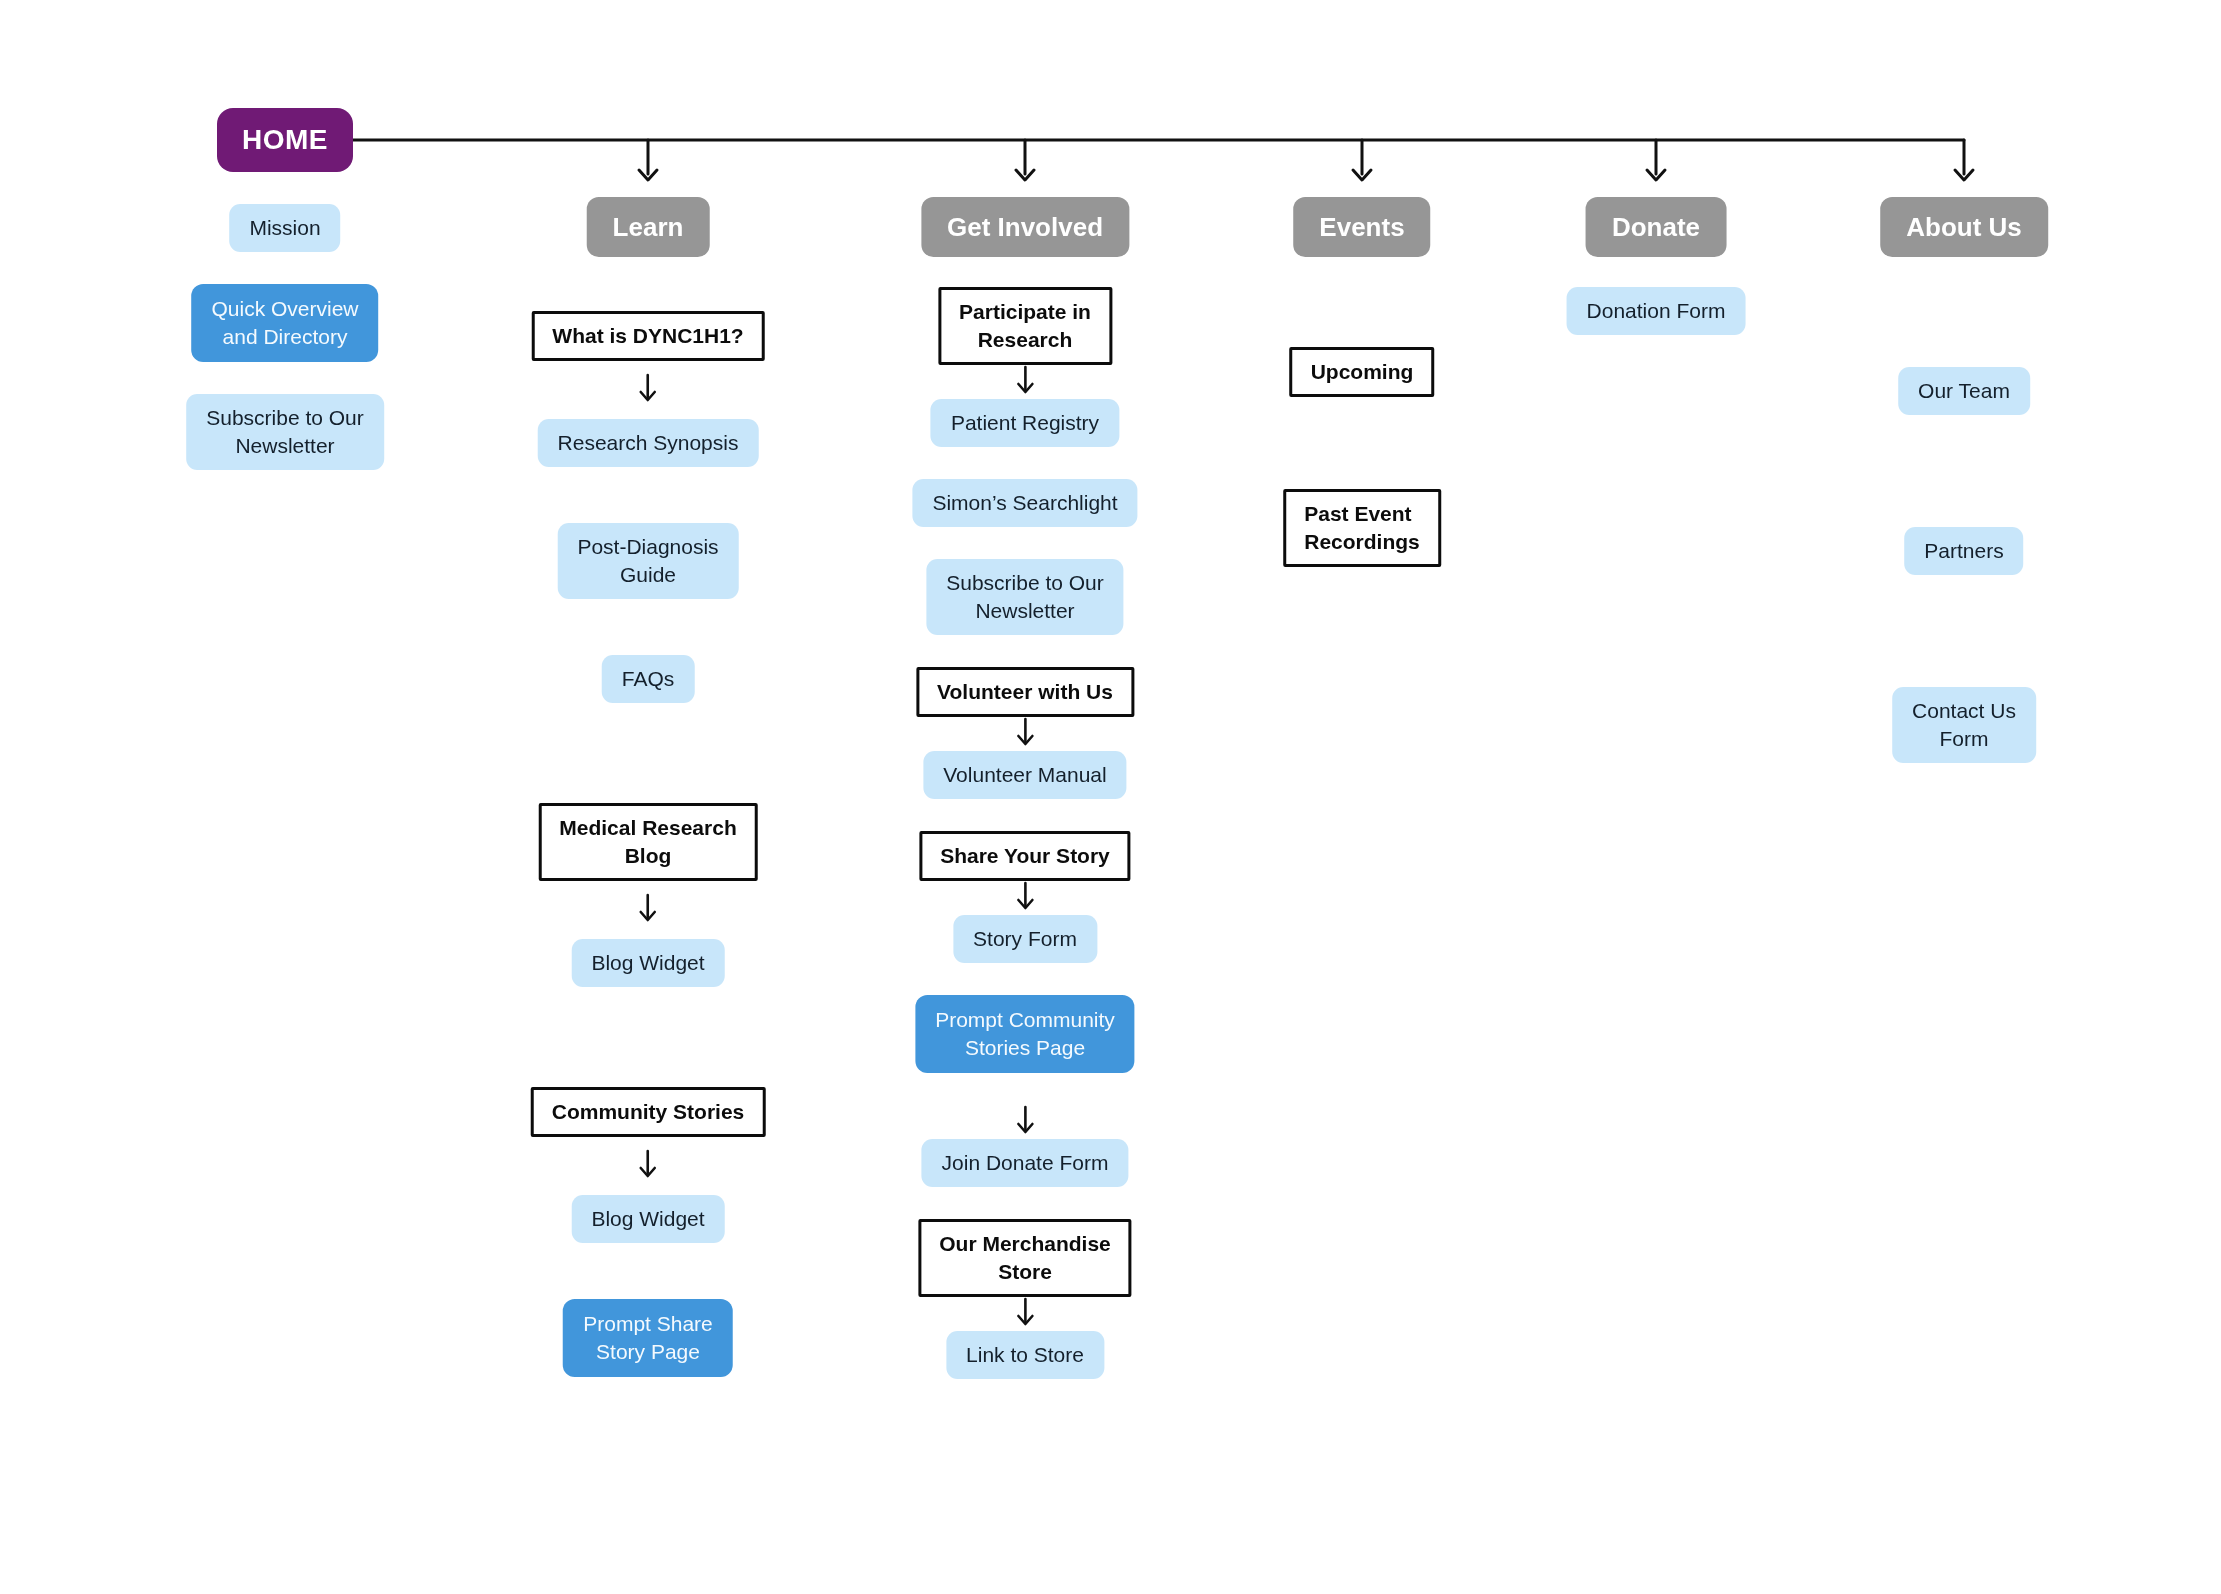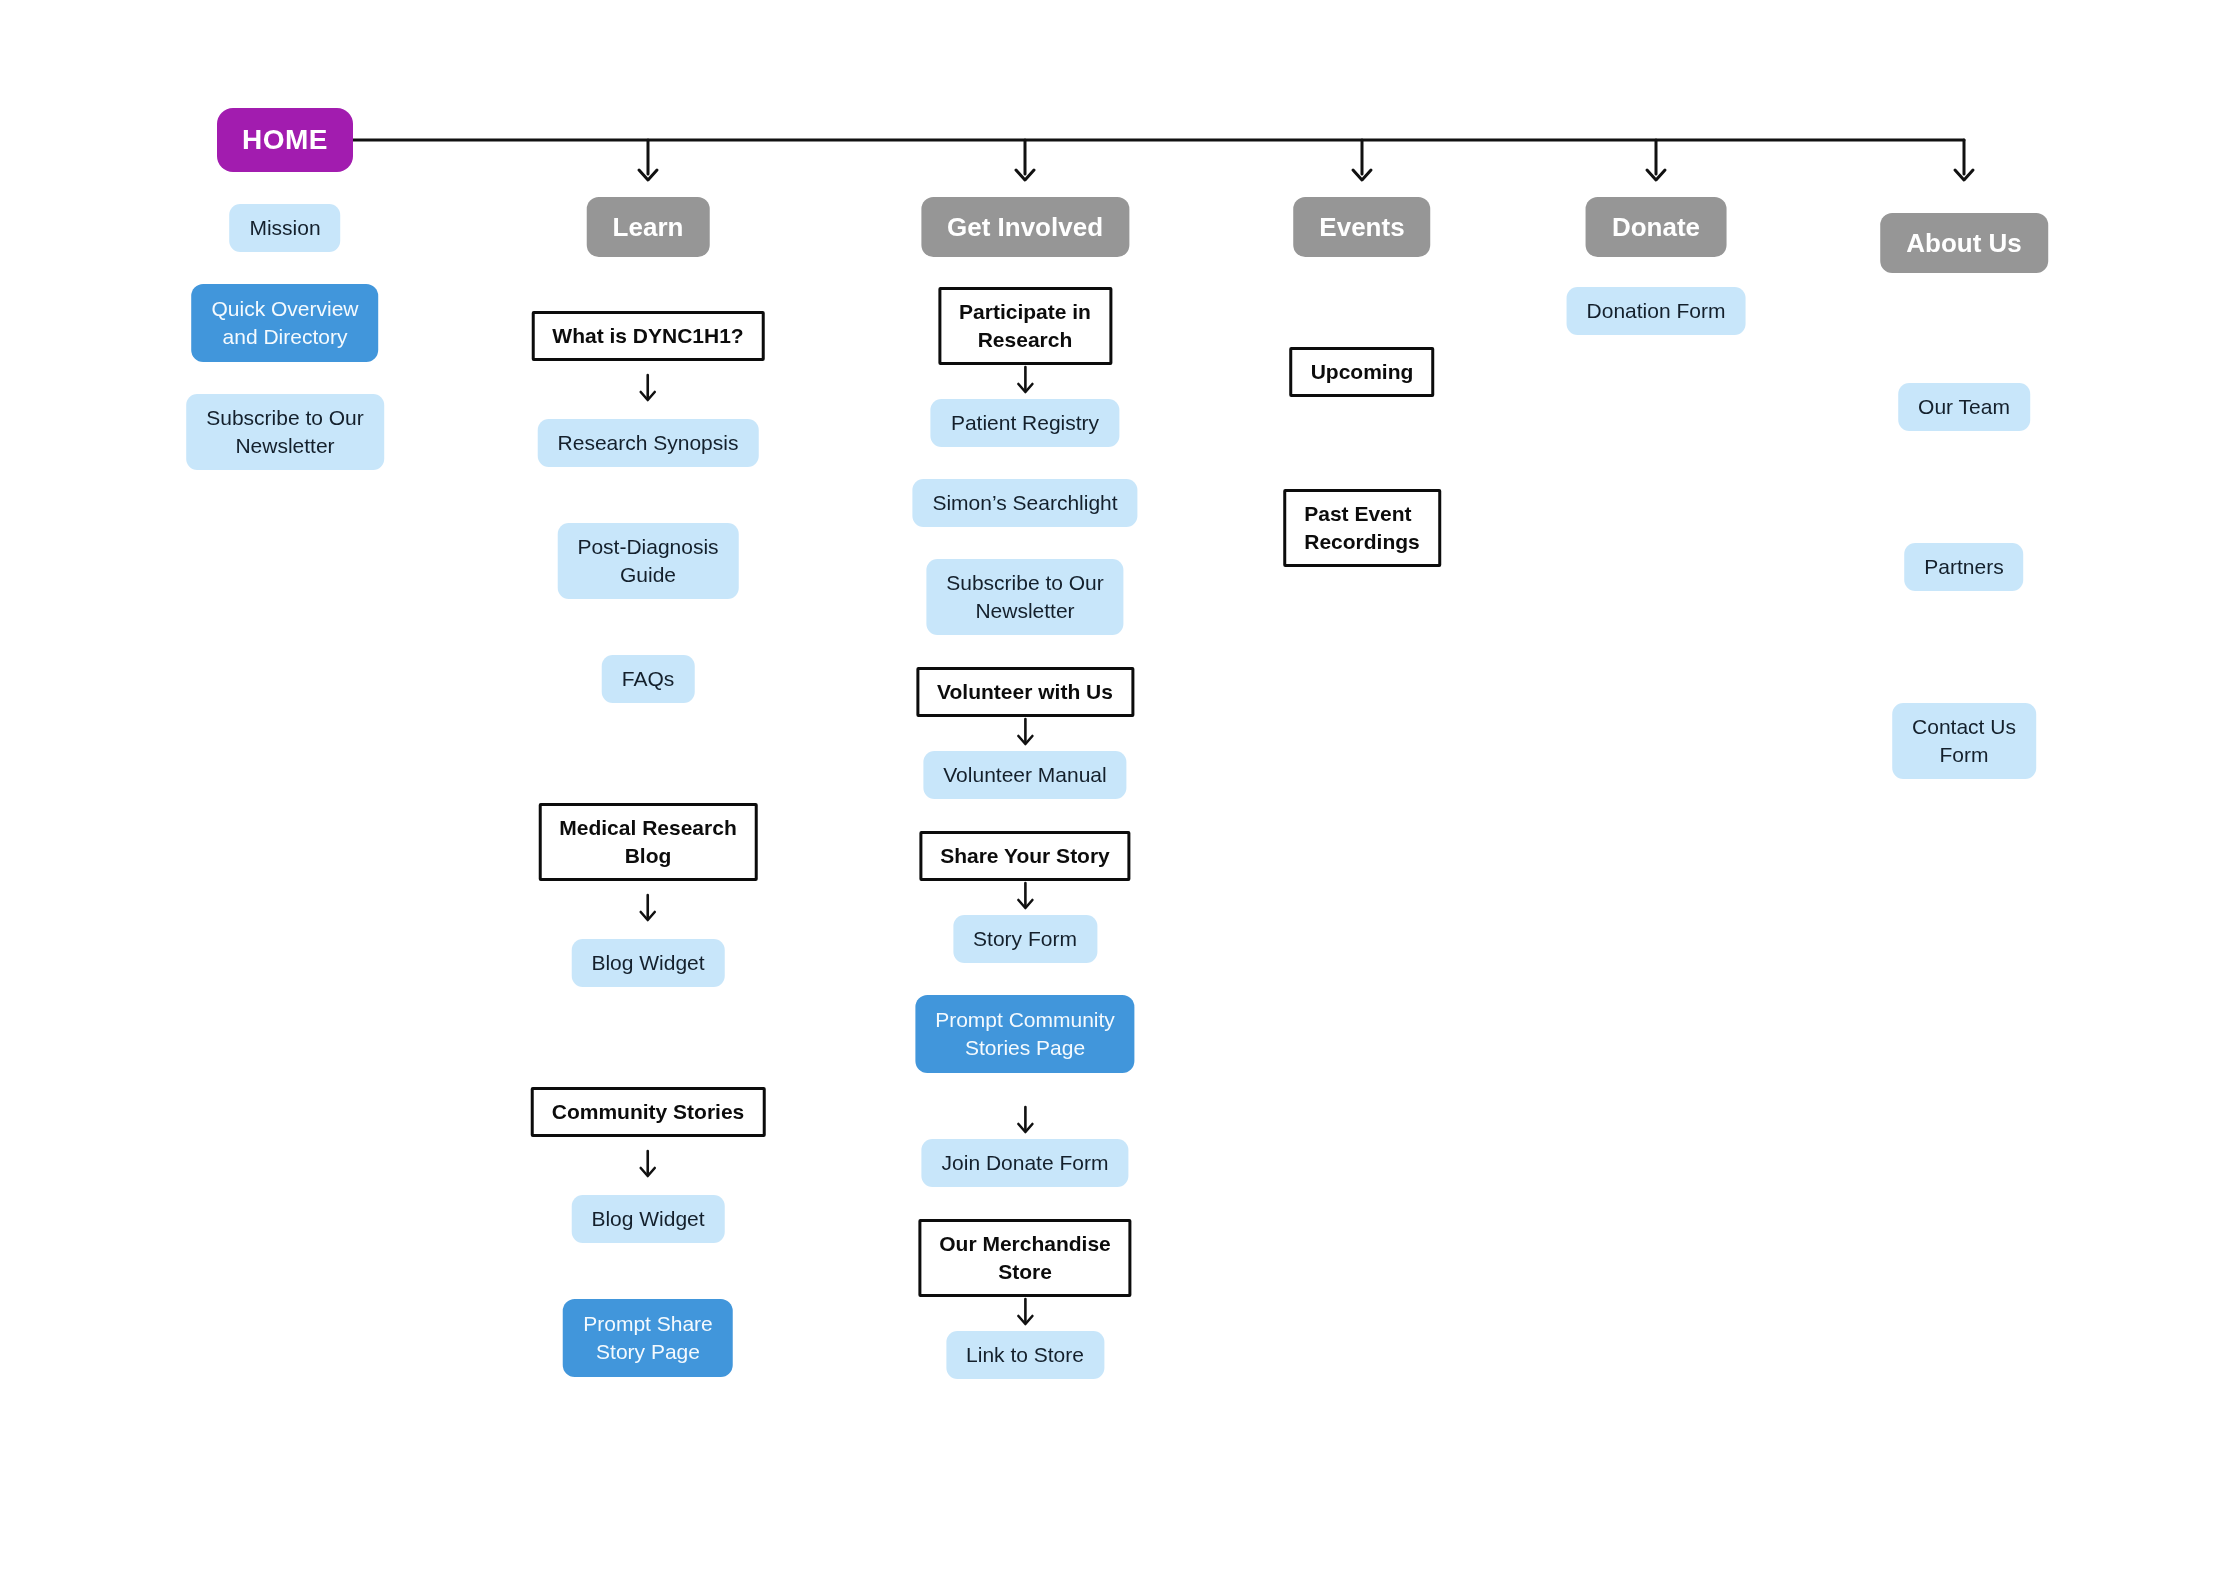--- a/index.html
+++ b/index.html
@@ -13,21 +13,21 @@
   }
   svg.connectors {
     position: absolute;
     left: 0; top: 0;
     pointer-events: none;
   }
   .home-node {
     position: absolute;
     left: 217px; top: 108px;
     width: 136px; height: 64px;
-    background: #a21caf;
+    background: #701a75;
     color: #ffffff;
     font-weight: bold;
     font-size: 28px;
     letter-spacing: 0.5px;
     display: flex; align-items: center; justify-content: center;
     border-radius: 16px;
     z-index: 2;
   }
   .col {
     position: absolute;
@@ -202,21 +202,21 @@
     <div class="node outline align-left">Past Event
 Recordings</div>
   </div>
 
   <div class="col" style="left:1656px; top:197px;">
     <div class="header-node">Donate</div>
     <div class="gap-header"></div>
     <div class="node light">Donation Form</div>
   </div>
 
-  <div class="col" style="left:1964px; top:213px;gap:40px;">
+  <div class="col" style="left:1964px; top:197px;gap:40px;">
     <div class="header-node">About Us</div>
     <div class="gap-header"></div>
     <div class="node light">Our Team</div>
     <div class="gap"></div>
     <div class="node light">Partners</div>
     <div class="gap"></div>
     <div class="node light">Contact Us
 Form</div>
   </div>
 

